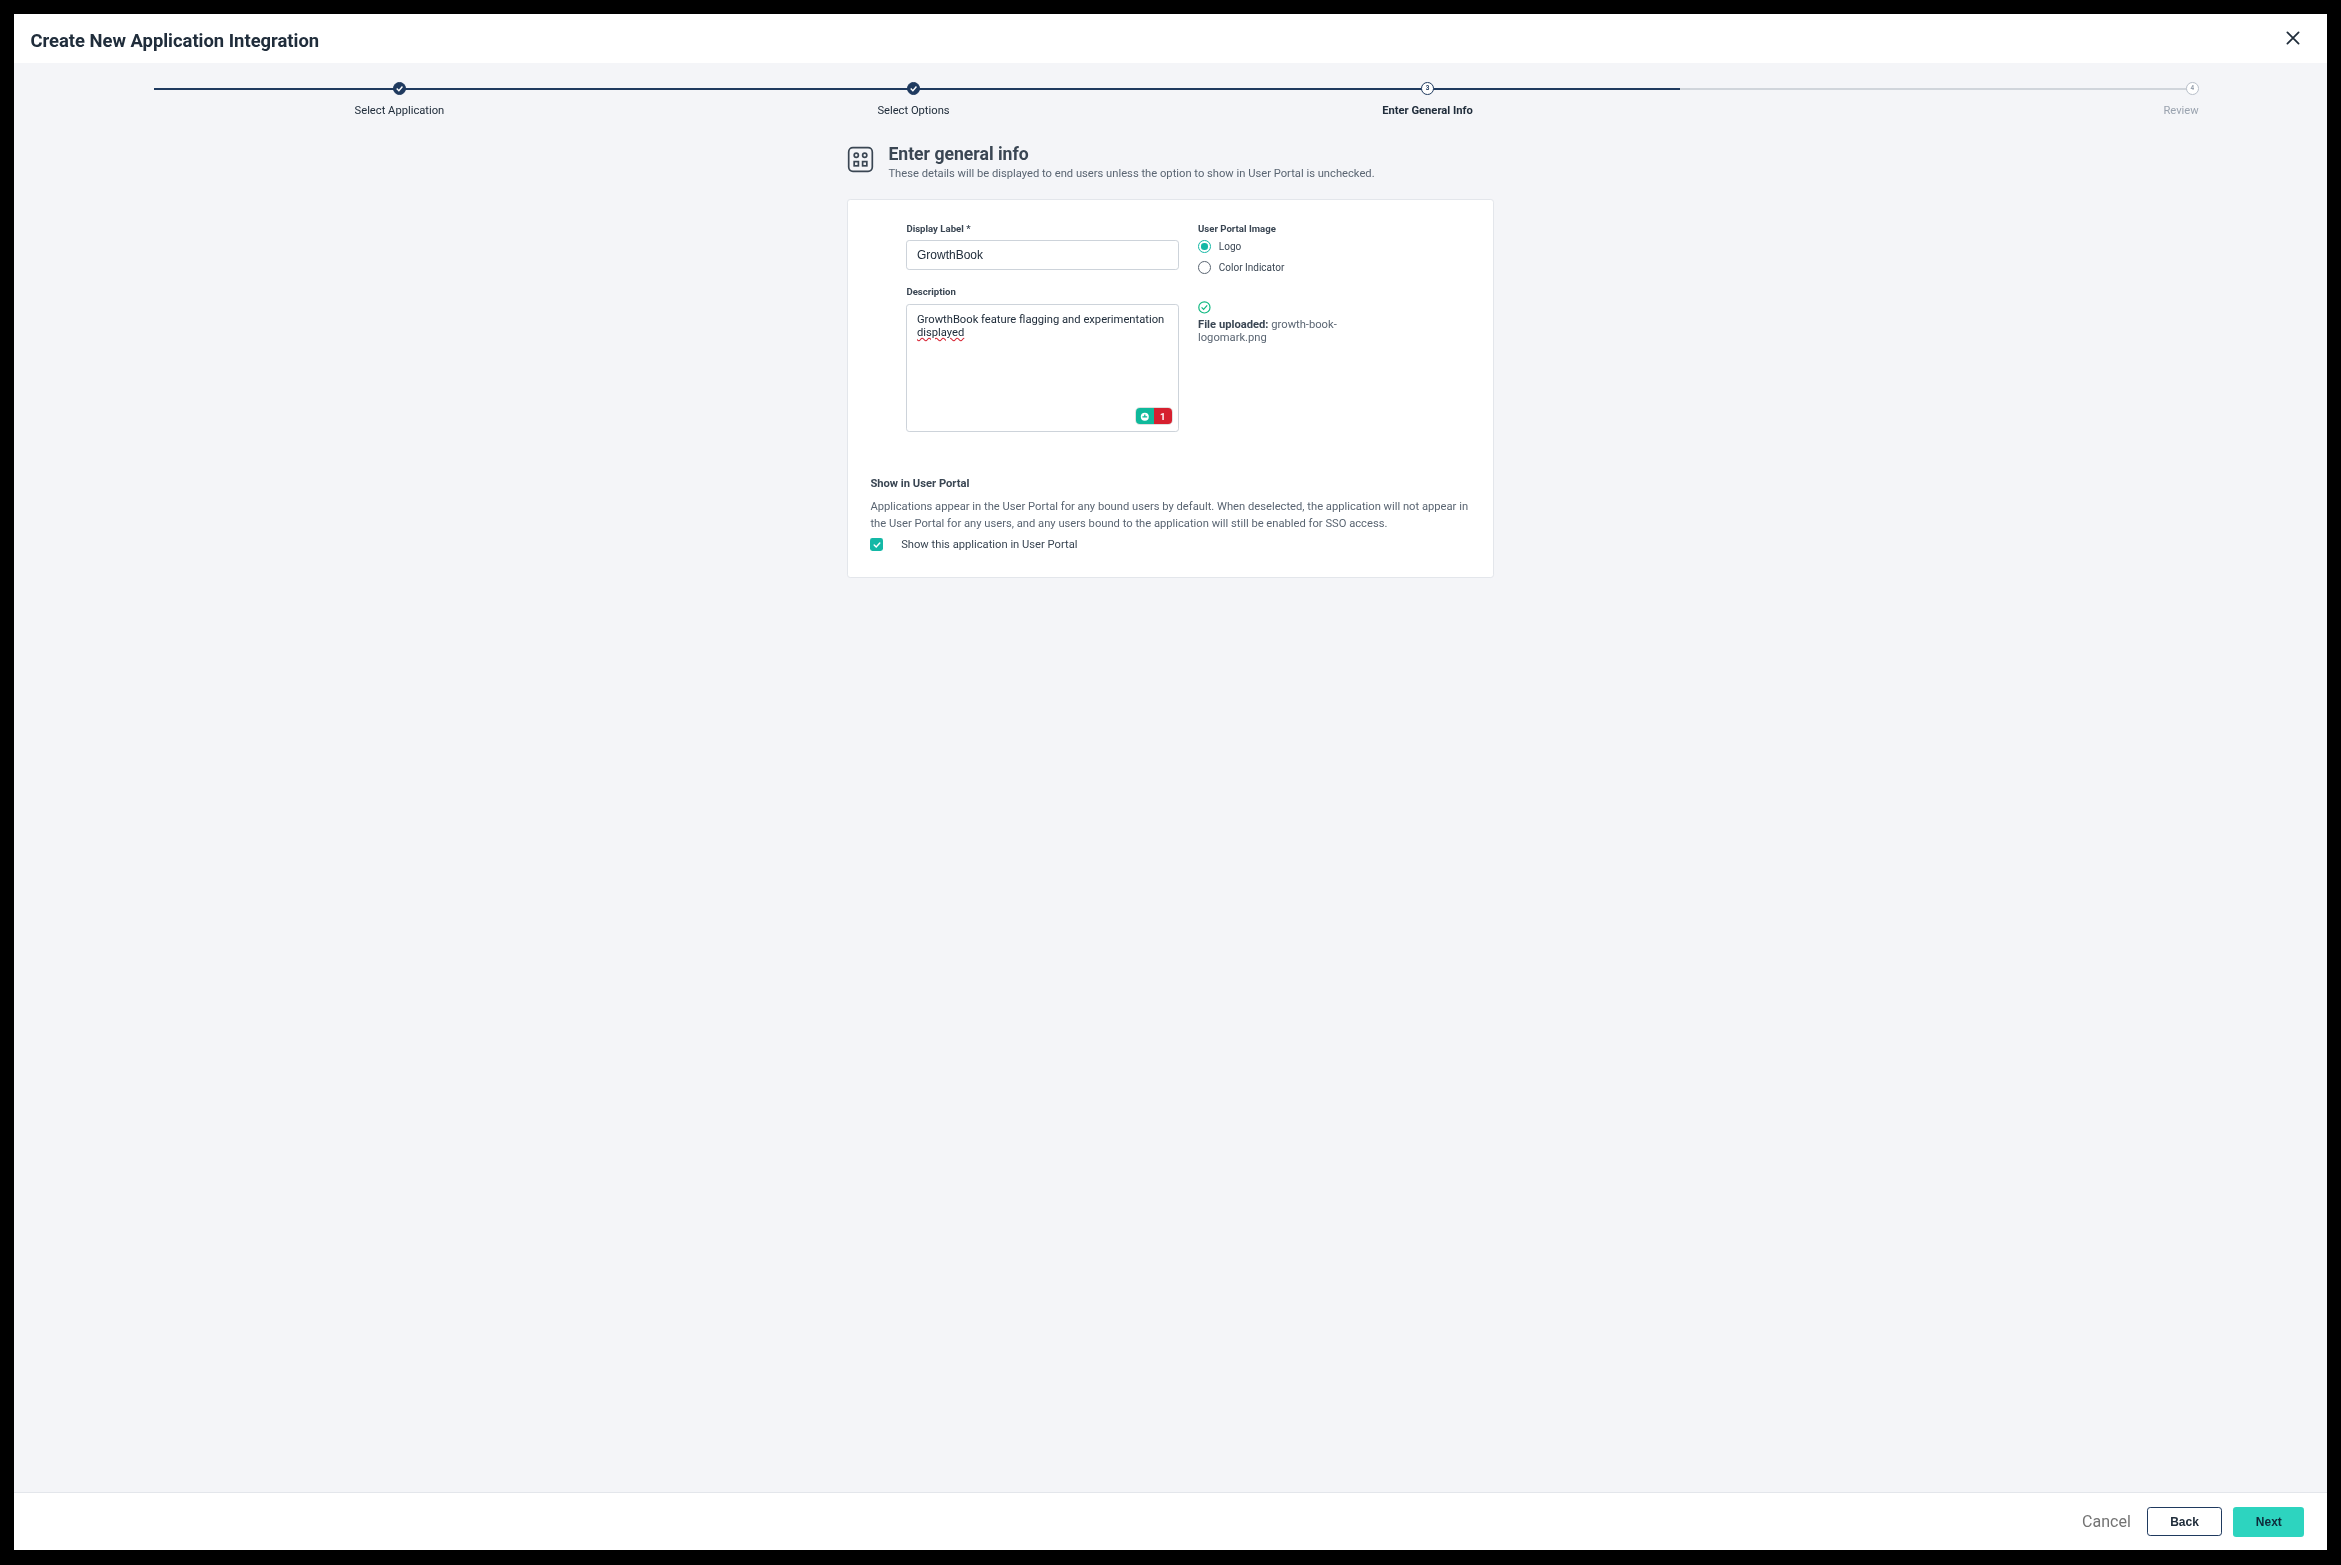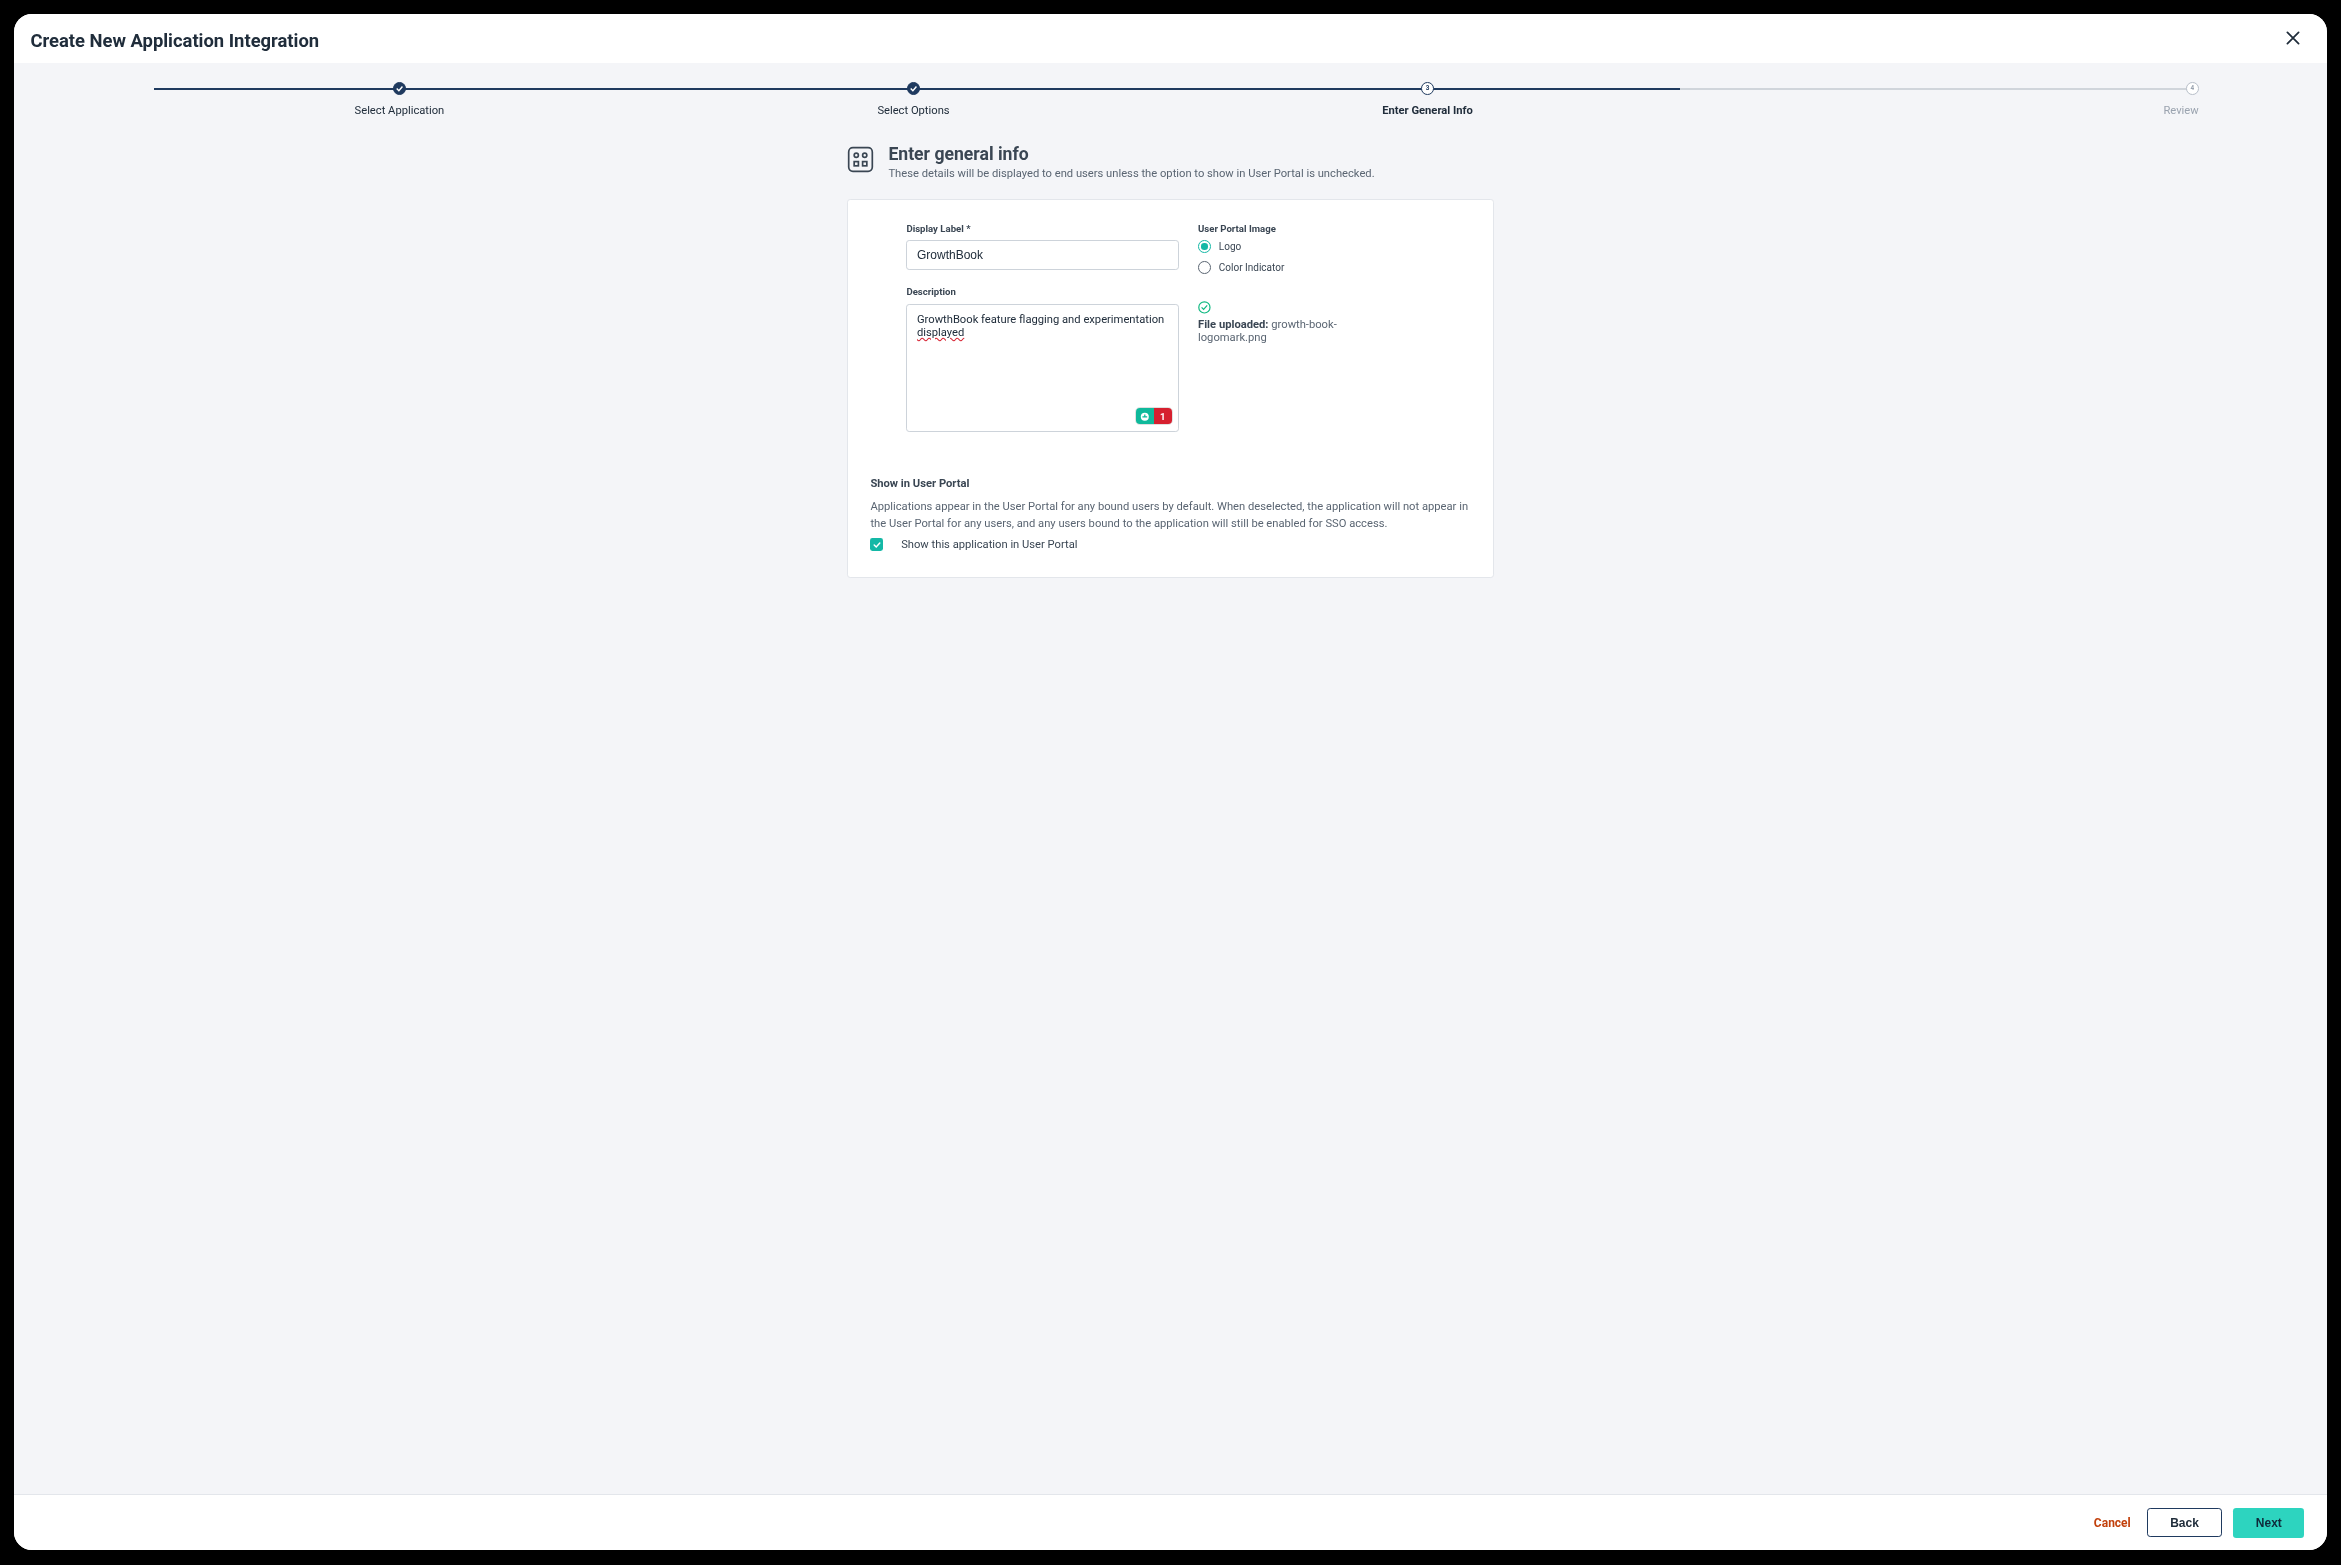--- a/index.html
+++ b/index.html
@@ -4,21 +4,21 @@
 <style>
 * { box-sizing: border-box; margin: 0; padding: 0; }
 body { 
   font-family: -apple-system, BlinkMacSystemFont, "Segoe UI", Roboto, Helvetica, Arial, sans-serif;
   background: #000;
   padding: 14.4px;
   color: #202d3b;
 }
 .modal {
   background: #fff;
-  border-radius: 18px;
+  border-radius: 0;
   overflow: hidden;
   display: flex;
   flex-direction: column;
   height: calc(100vh - 29px);
   min-height: 687px;
 }
 .modal-header {
   display: flex;
   justify-content: space-between;
   align-items: center;
@@ -330,23 +330,23 @@
 .footer {
   background: #fff;
   border-top: 0.8px solid #e3e6eb;
   padding: 12.8px 22.4px;
   display: flex;
   justify-content: flex-end;
   align-items: center;
   gap: 11.2px;
 }
 .btn-text {
-  font-size: 12px;
-  font-weight: 700;
-  color: #c2410c;
+  font-size: 16px;
+  font-weight: 400;
+  color: #737373;
   cursor: pointer;
   padding: 6.4px 4.8px;
 }
 .btn-outline {
   border: 1.6px solid #1f3a5f;
   background: #fff;
   color: #202d3b;
   font-weight: 700;
   font-size: 12px;
   padding: 6.4px 22.4px;

